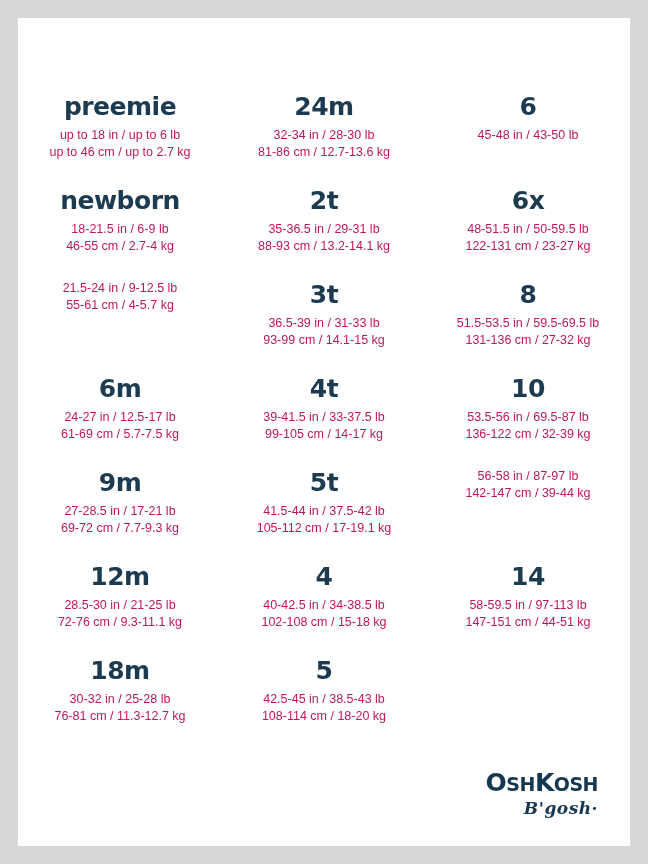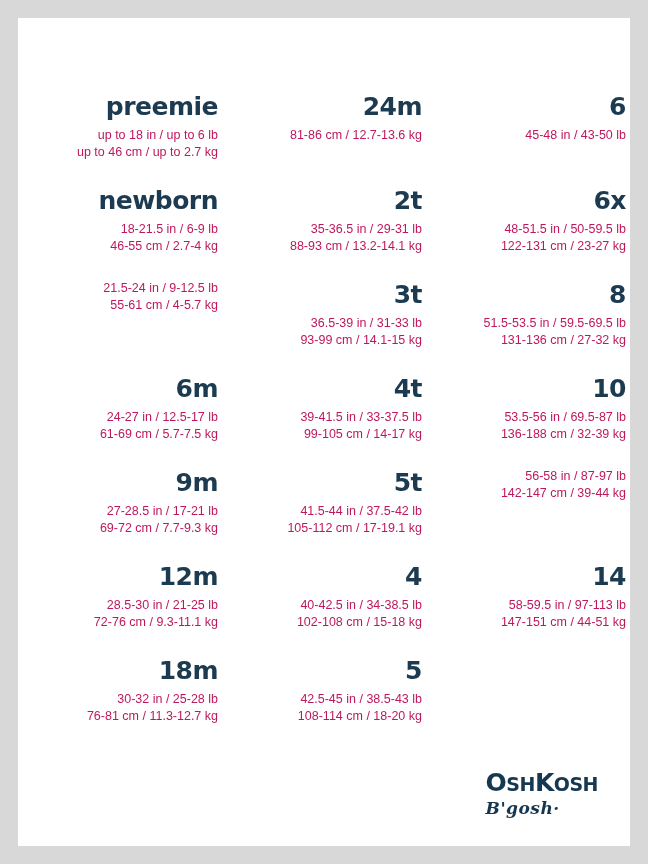--- a/index.html
+++ b/index.html
@@ -26,21 +26,21 @@
     position: absolute;
     left: 0;
     top: 74px;
     width: 612px;
     display: grid;
     grid-template-columns: 1fr 1fr 1fr;
     column-gap: 0;
     row-gap: 0;
   }
   .cell {
-    text-align: right;
+    text-align: center;
     padding: 0 4px 25px 4px;
     box-sizing: border-box;
   }
   .cell.empty {
     visibility: hidden;
   }
   .size-label {
     font-family: "DejaVu Sans", sans-serif;
     font-weight: bold;
     font-size: 25px;
@@ -54,21 +54,21 @@
     font-size: 12.5px;
     line-height: 17px;
     color: #be185d;
     margin: 0;
     white-space: nowrap;
   }
   .logo {
     position: absolute;
     right: 32px;
     bottom: 28px;
-    text-align: left;
+    text-align: right;
     color: #15374f;
   }
   .logo-main {
     font-family: "DejaVu Sans", sans-serif;
     font-weight: bold;
     font-size: 25px;
     letter-spacing: -0.5px;
     line-height: 28px;
   }
   .logo-main .small-caps {
@@ -91,20 +91,21 @@
   <div class="chart">
 
     <div class="cell">
       <div class="size-label">preemie</div>
       <div class="measure">up to 18 in / up to 6 lb</div>
       <div class="measure">up to 46 cm / up to 2.7 kg</div>
     </div>
 
     <div class="cell">
       <div class="size-label">24m</div>
+      <div class="measure">32-34 in / 28-30 lb</div>
       <div class="measure">81-86 cm / 12.7-13.6 kg</div>
     </div>
 
     <div class="cell">
       <div class="size-label">6</div>
       <div class="measure">45-48 in / 43-50 lb</div>
     </div>
 
     <div class="cell">
       <div class="size-label">newborn</div>
@@ -149,21 +150,21 @@
 
     <div class="cell">
       <div class="size-label">4t</div>
       <div class="measure">39-41.5 in / 33-37.5 lb</div>
       <div class="measure">99-105 cm / 14-17 kg</div>
     </div>
 
     <div class="cell">
       <div class="size-label">10</div>
       <div class="measure">53.5-56 in / 69.5-87 lb</div>
-      <div class="measure">136-188 cm / 32-39 kg</div>
+      <div class="measure">136-122 cm / 32-39 kg</div>
     </div>
 
     <div class="cell">
       <div class="size-label">9m</div>
       <div class="measure">27-28.5 in / 17-21 lb</div>
       <div class="measure">69-72 cm / 7.7-9.3 kg</div>
     </div>
 
     <div class="cell">
       <div class="size-label">5t</div>

